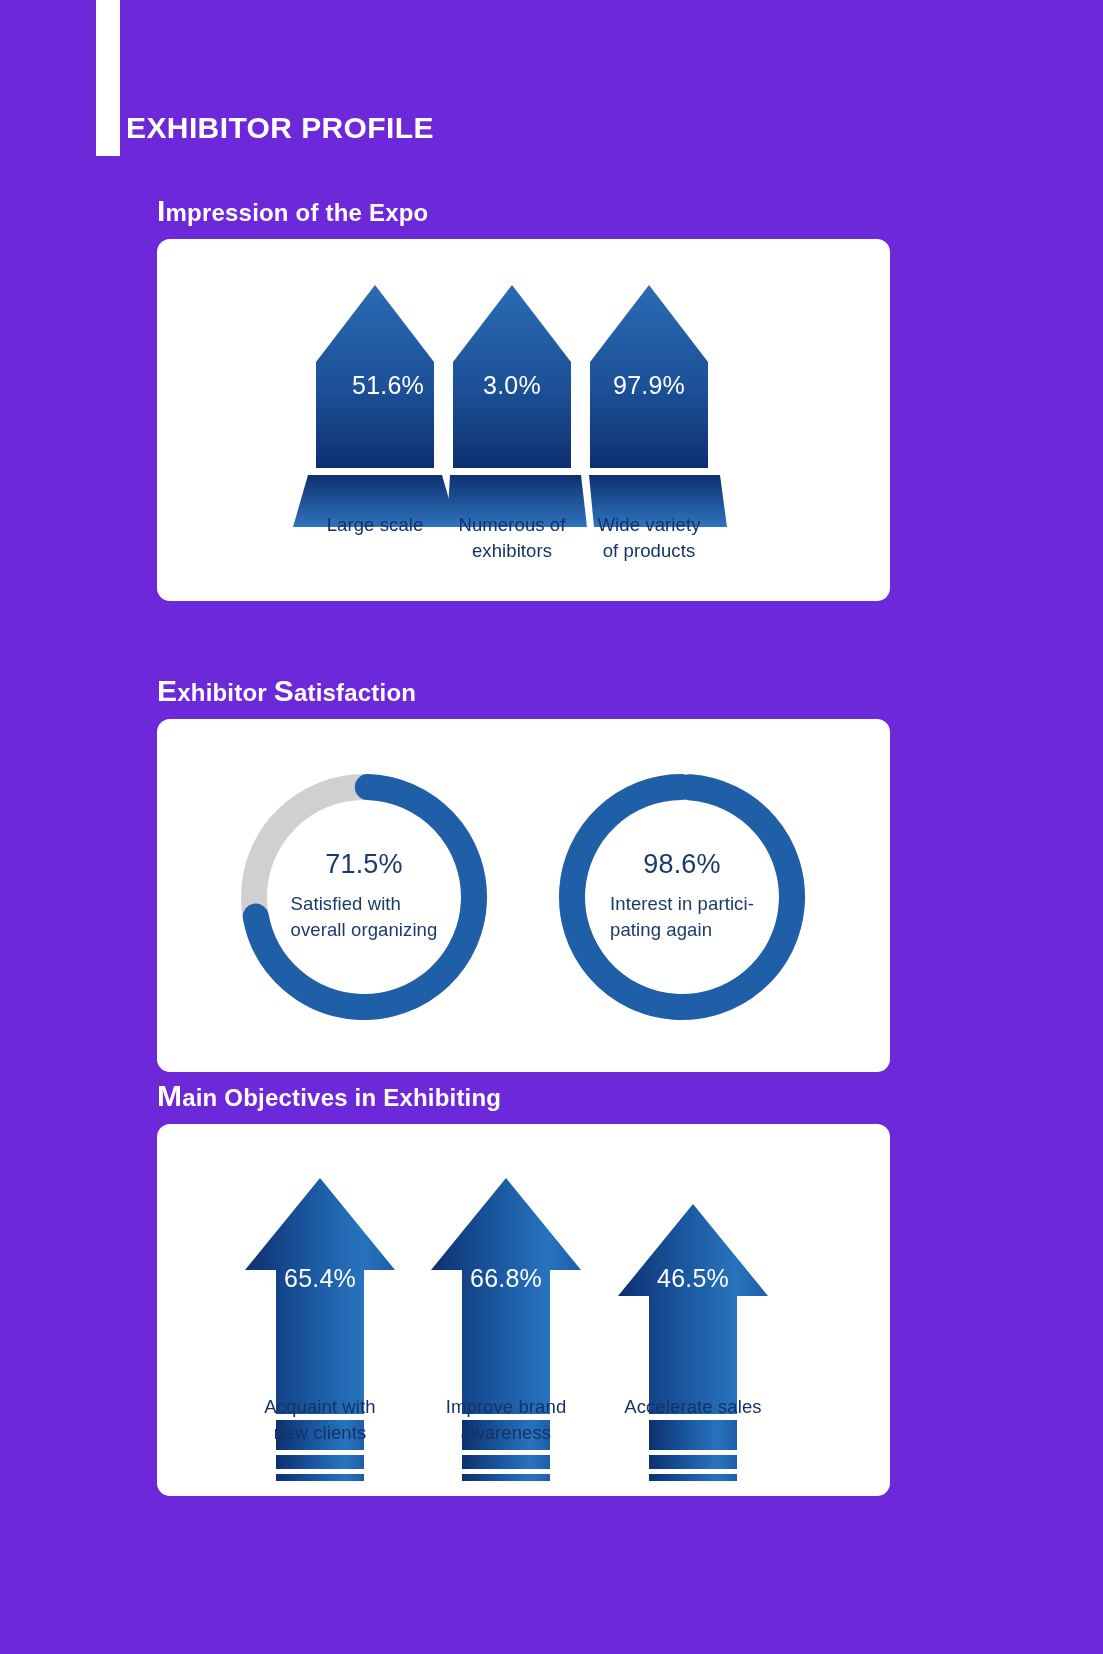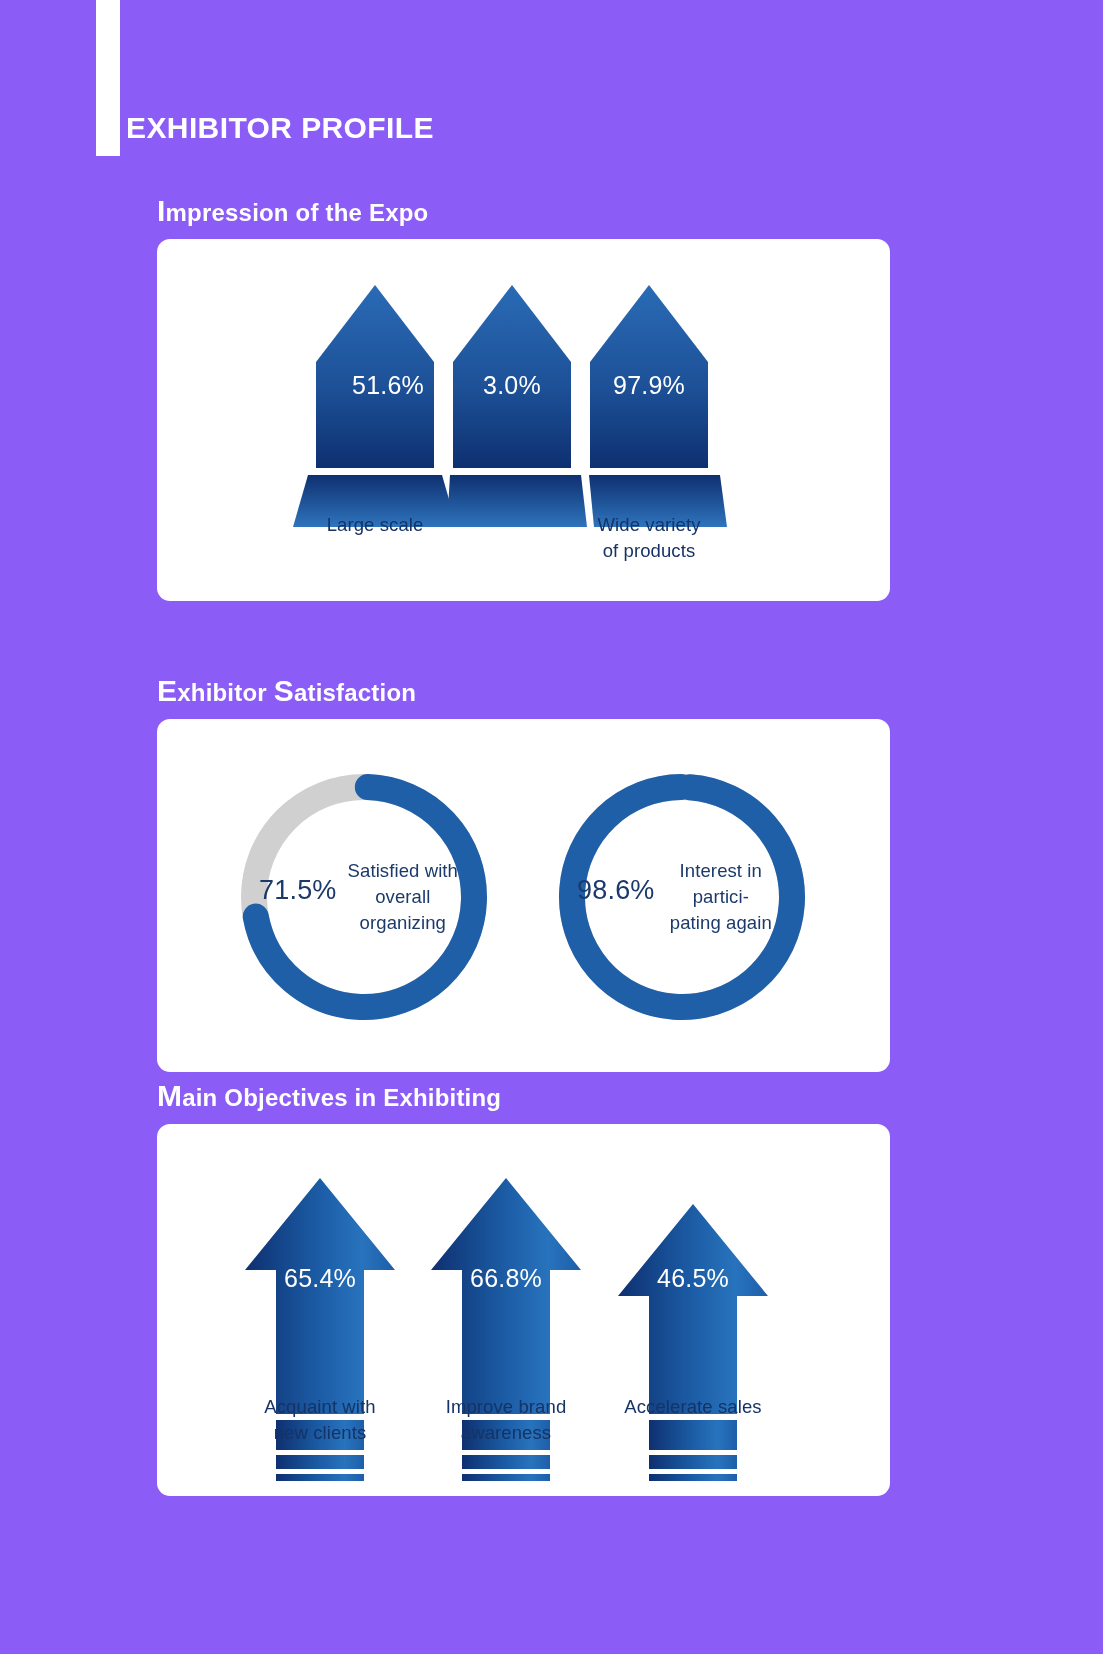--- a/index.html
+++ b/index.html
@@ -9,21 +9,21 @@
     height: 1654px;
     background: #153365;
     font-family: "Liberation Sans", sans-serif;
     overflow: hidden;
   }
 
   .page {
     position: relative;
     width: 1103px;
     height: 1654px;
-    background: #8b5cf6;
+    background: #6d28d9;
   }
 
   
   .header {
     position: absolute;
     left: 0;
     top: 0;
     width: 100%;
     height: 200px;
   }
@@ -95,24 +95,23 @@
   }
   .donut-wrap { position: absolute; width: 270px; height: 270px; top: 43px; }
   .donut-wrap.left  { left: 72px; }
   .donut-wrap.right { left: 390px; }
   .donut-wrap svg { display: block; width: 270px; height: 270px; }
   .donut-center {
     position: absolute;
     left: 0; top: 0;
     width: 270px; height: 270px;
     display: flex;
-    flex-direction: row;
+    flex-direction: column;
     align-items: center;
     justify-content: center;
-    text-align: center;
     color: #1b3a6b;
     padding: 0 30px;
   }
   .donut-value {
     font-size: 27px;
     line-height: 1;
     margin-bottom: 13px;
     letter-spacing: 0.2px;
   }
   .donut-caption {
@@ -187,20 +186,24 @@
         </svg>
 
         <div class="bar-value" style="left:167px; top:134px; width:128px;">51.6%</div>
         <div class="bar-value" style="left:296px; top:134px; width:118px;">3.0%</div>
         <div class="bar-value" style="left:433px; top:134px; width:118px;">97.9%</div>
 
         <div class="house-label" style="left:128px; top:273px; width:180px;">
           <div>Large scale</div>
           <div></div>
         </div>
+        <div class="house-label" style="left:265px; top:273px; width:180px;">
+          <div>Numerous of</div>
+          <div>exhibitors</div>
+        </div>
         <div class="house-label" style="left:402px; top:273px; width:180px;">
           <div>Wide variety</div>
           <div>of products</div>
         </div>
       </div>
     </div>
   </div>
 
   <div class="section" id="section-satisfaction">
     <div class="section-heading">

